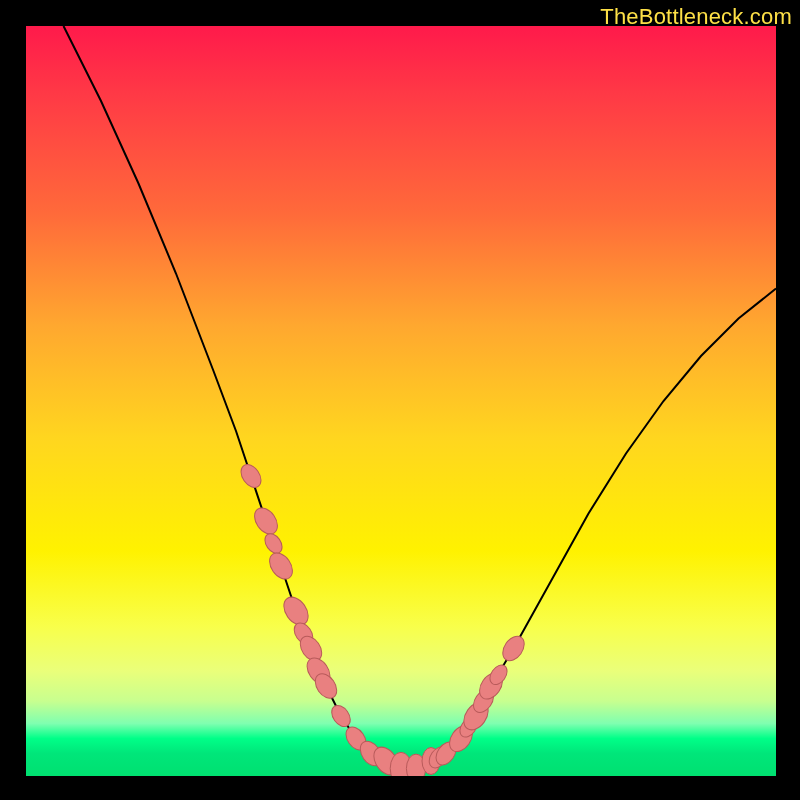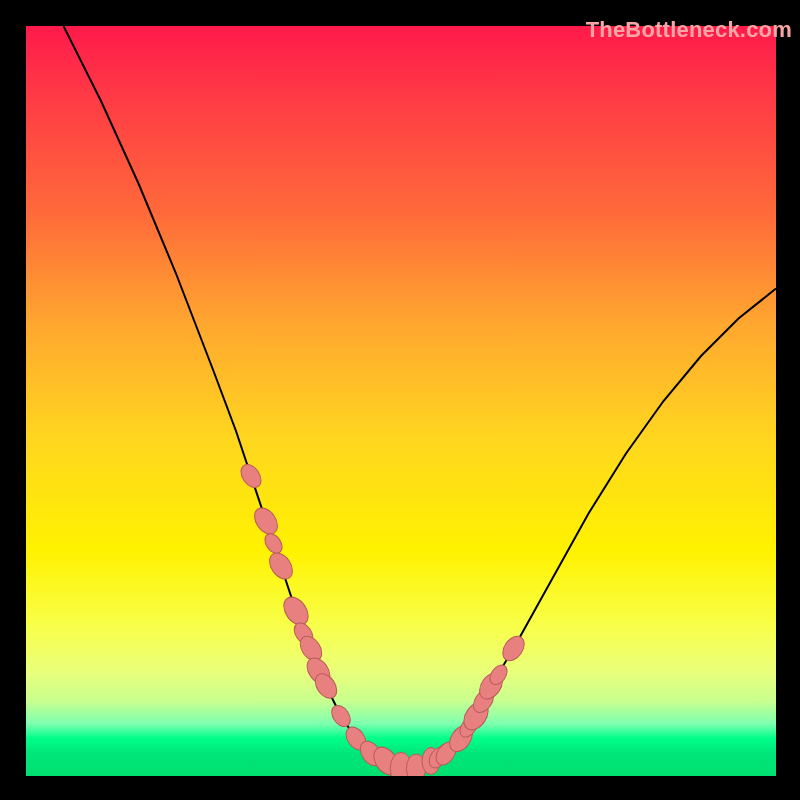--- a/index.html
+++ b/index.html
@@ -39,24 +39,24 @@
       #c8ff8f 90%,
       #7fffb0 93%,
       #00ff88 95%,
       #00e67a 97%,
       #00e070 100%
     );
   }
   .watermark {
     position: absolute;
     right: 8px;
-    top: 17px;
+    top: 4px;
     font-size: 22px;
-    font-weight: 700;
-    color: #fca5a5;
+    font-weight: 400;
+    color: #fde047;
     letter-spacing: 0.2px;
     user-select: none;
     font-family: Arial, Helvetica, sans-serif;
   }
   svg.curve {
     position: absolute;
     left: 0;
     top: 0;
     width: 750px;
     height: 750px;

